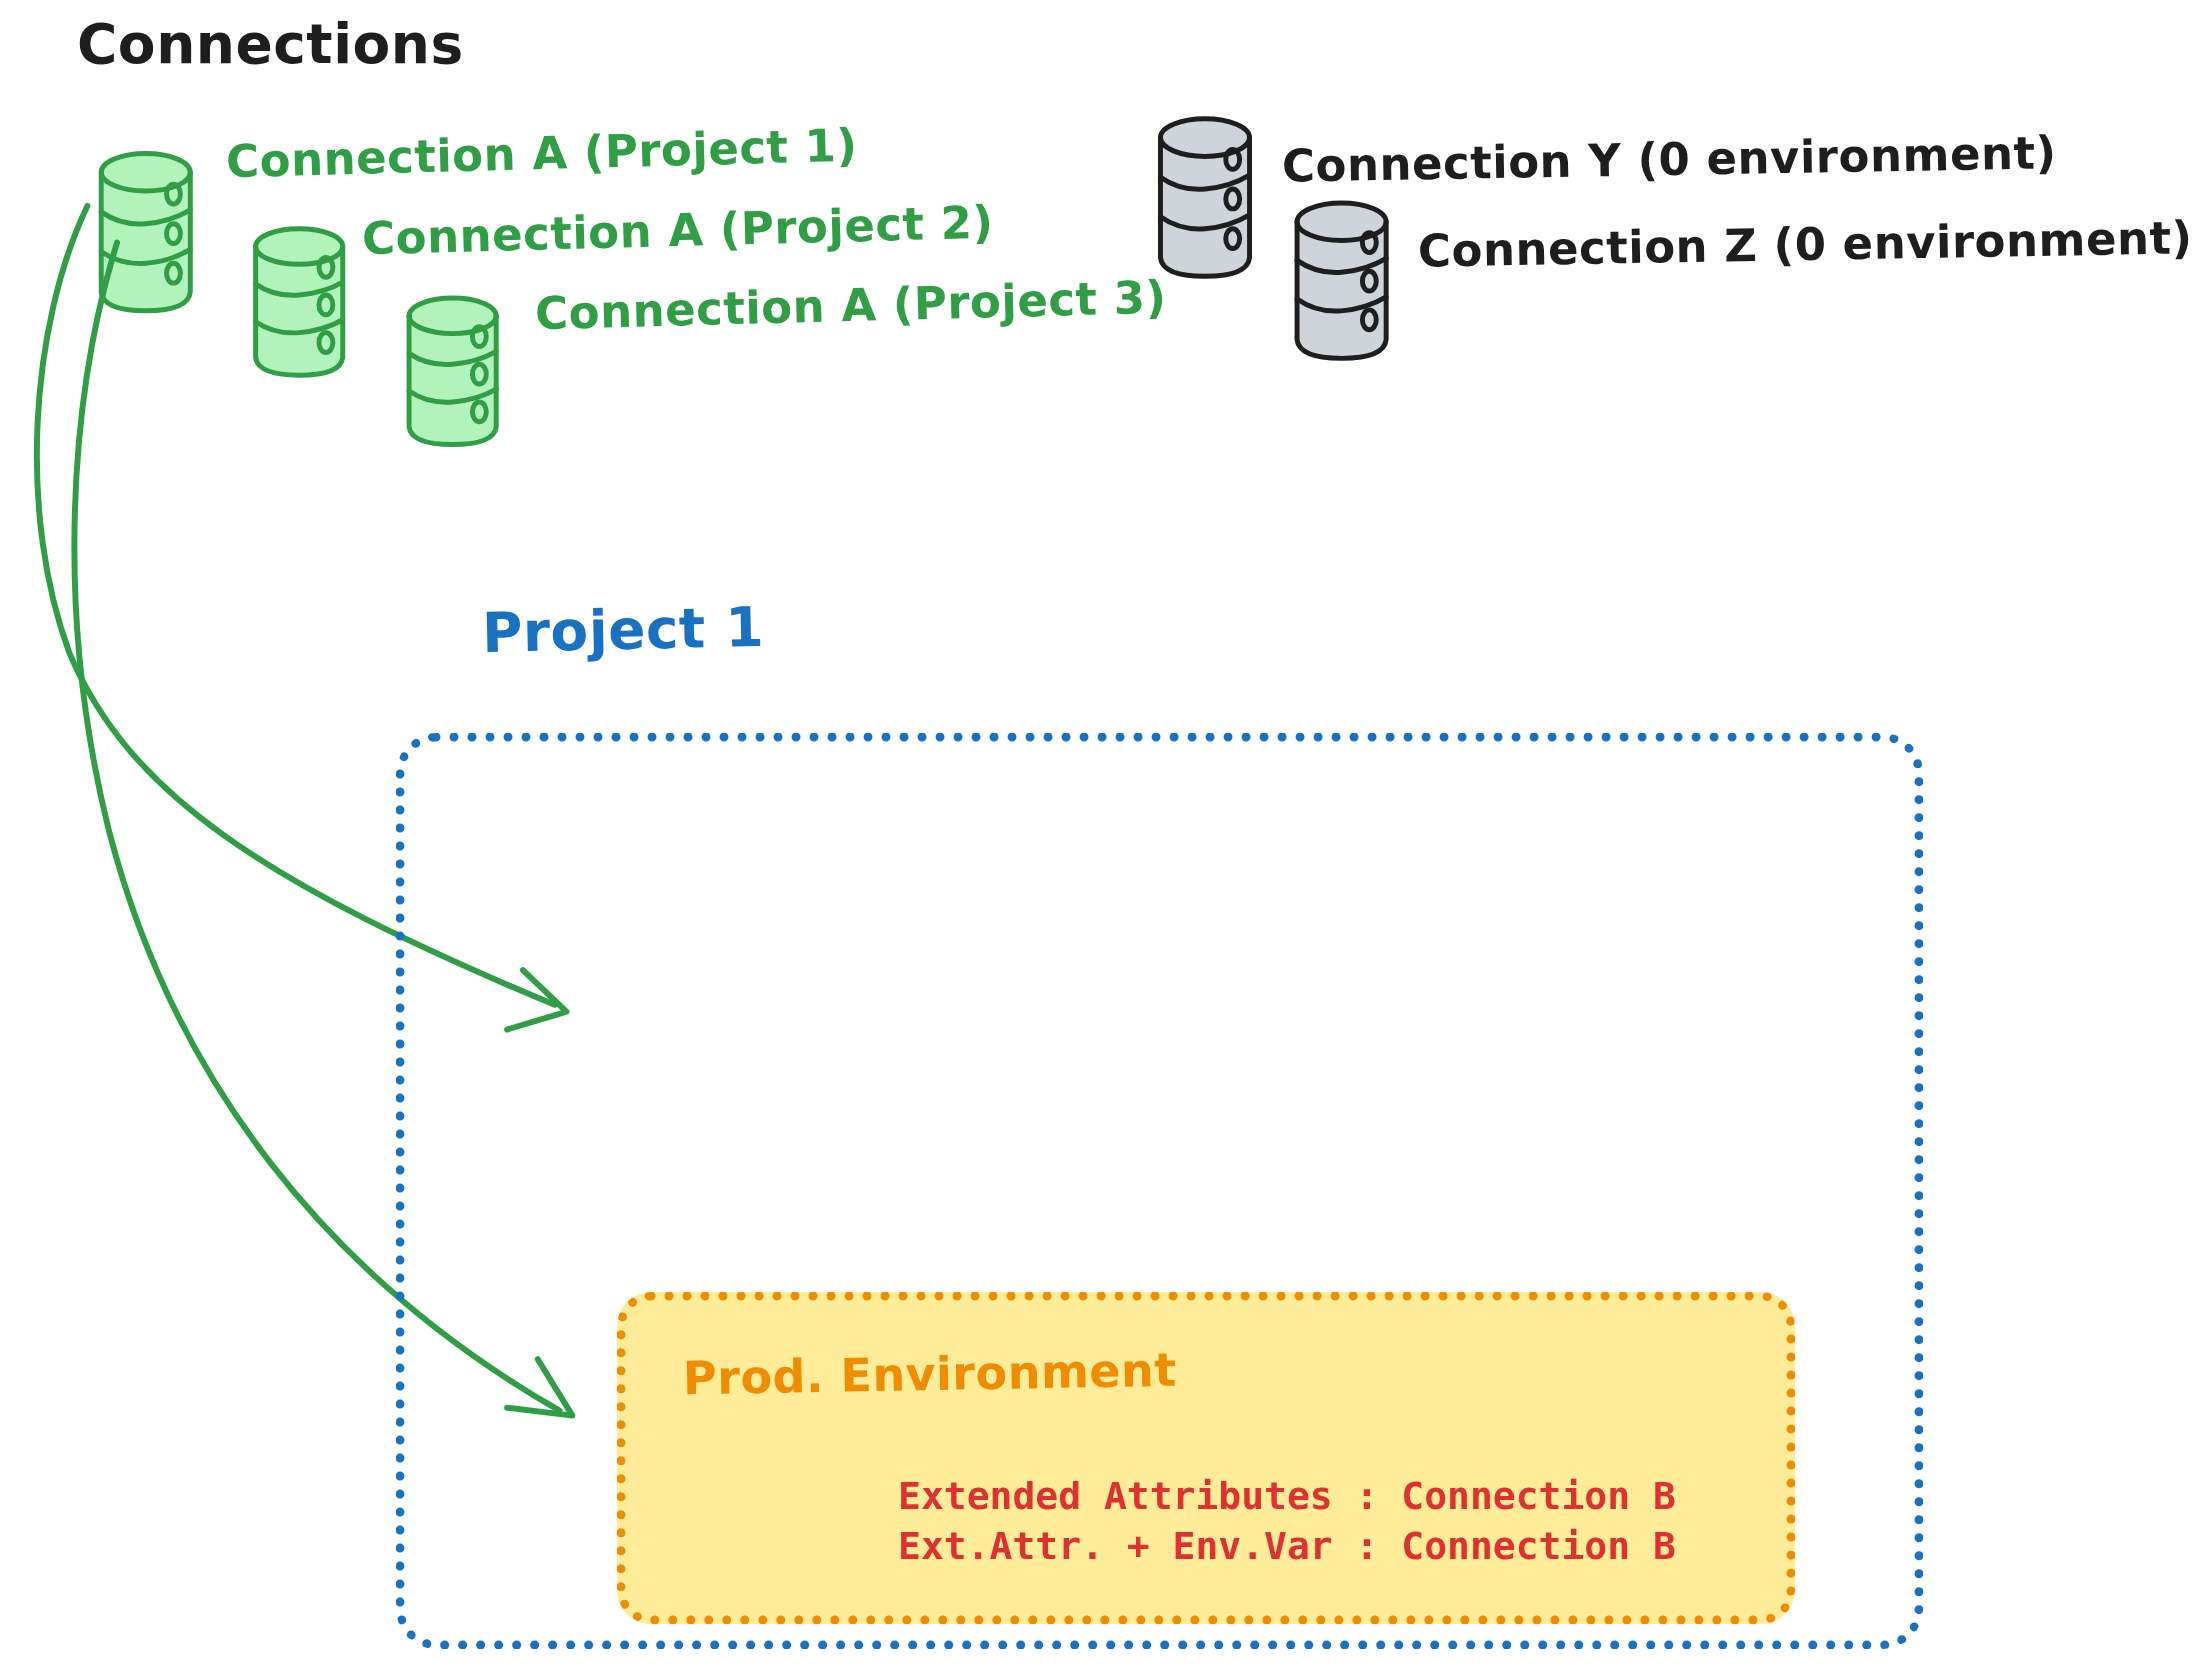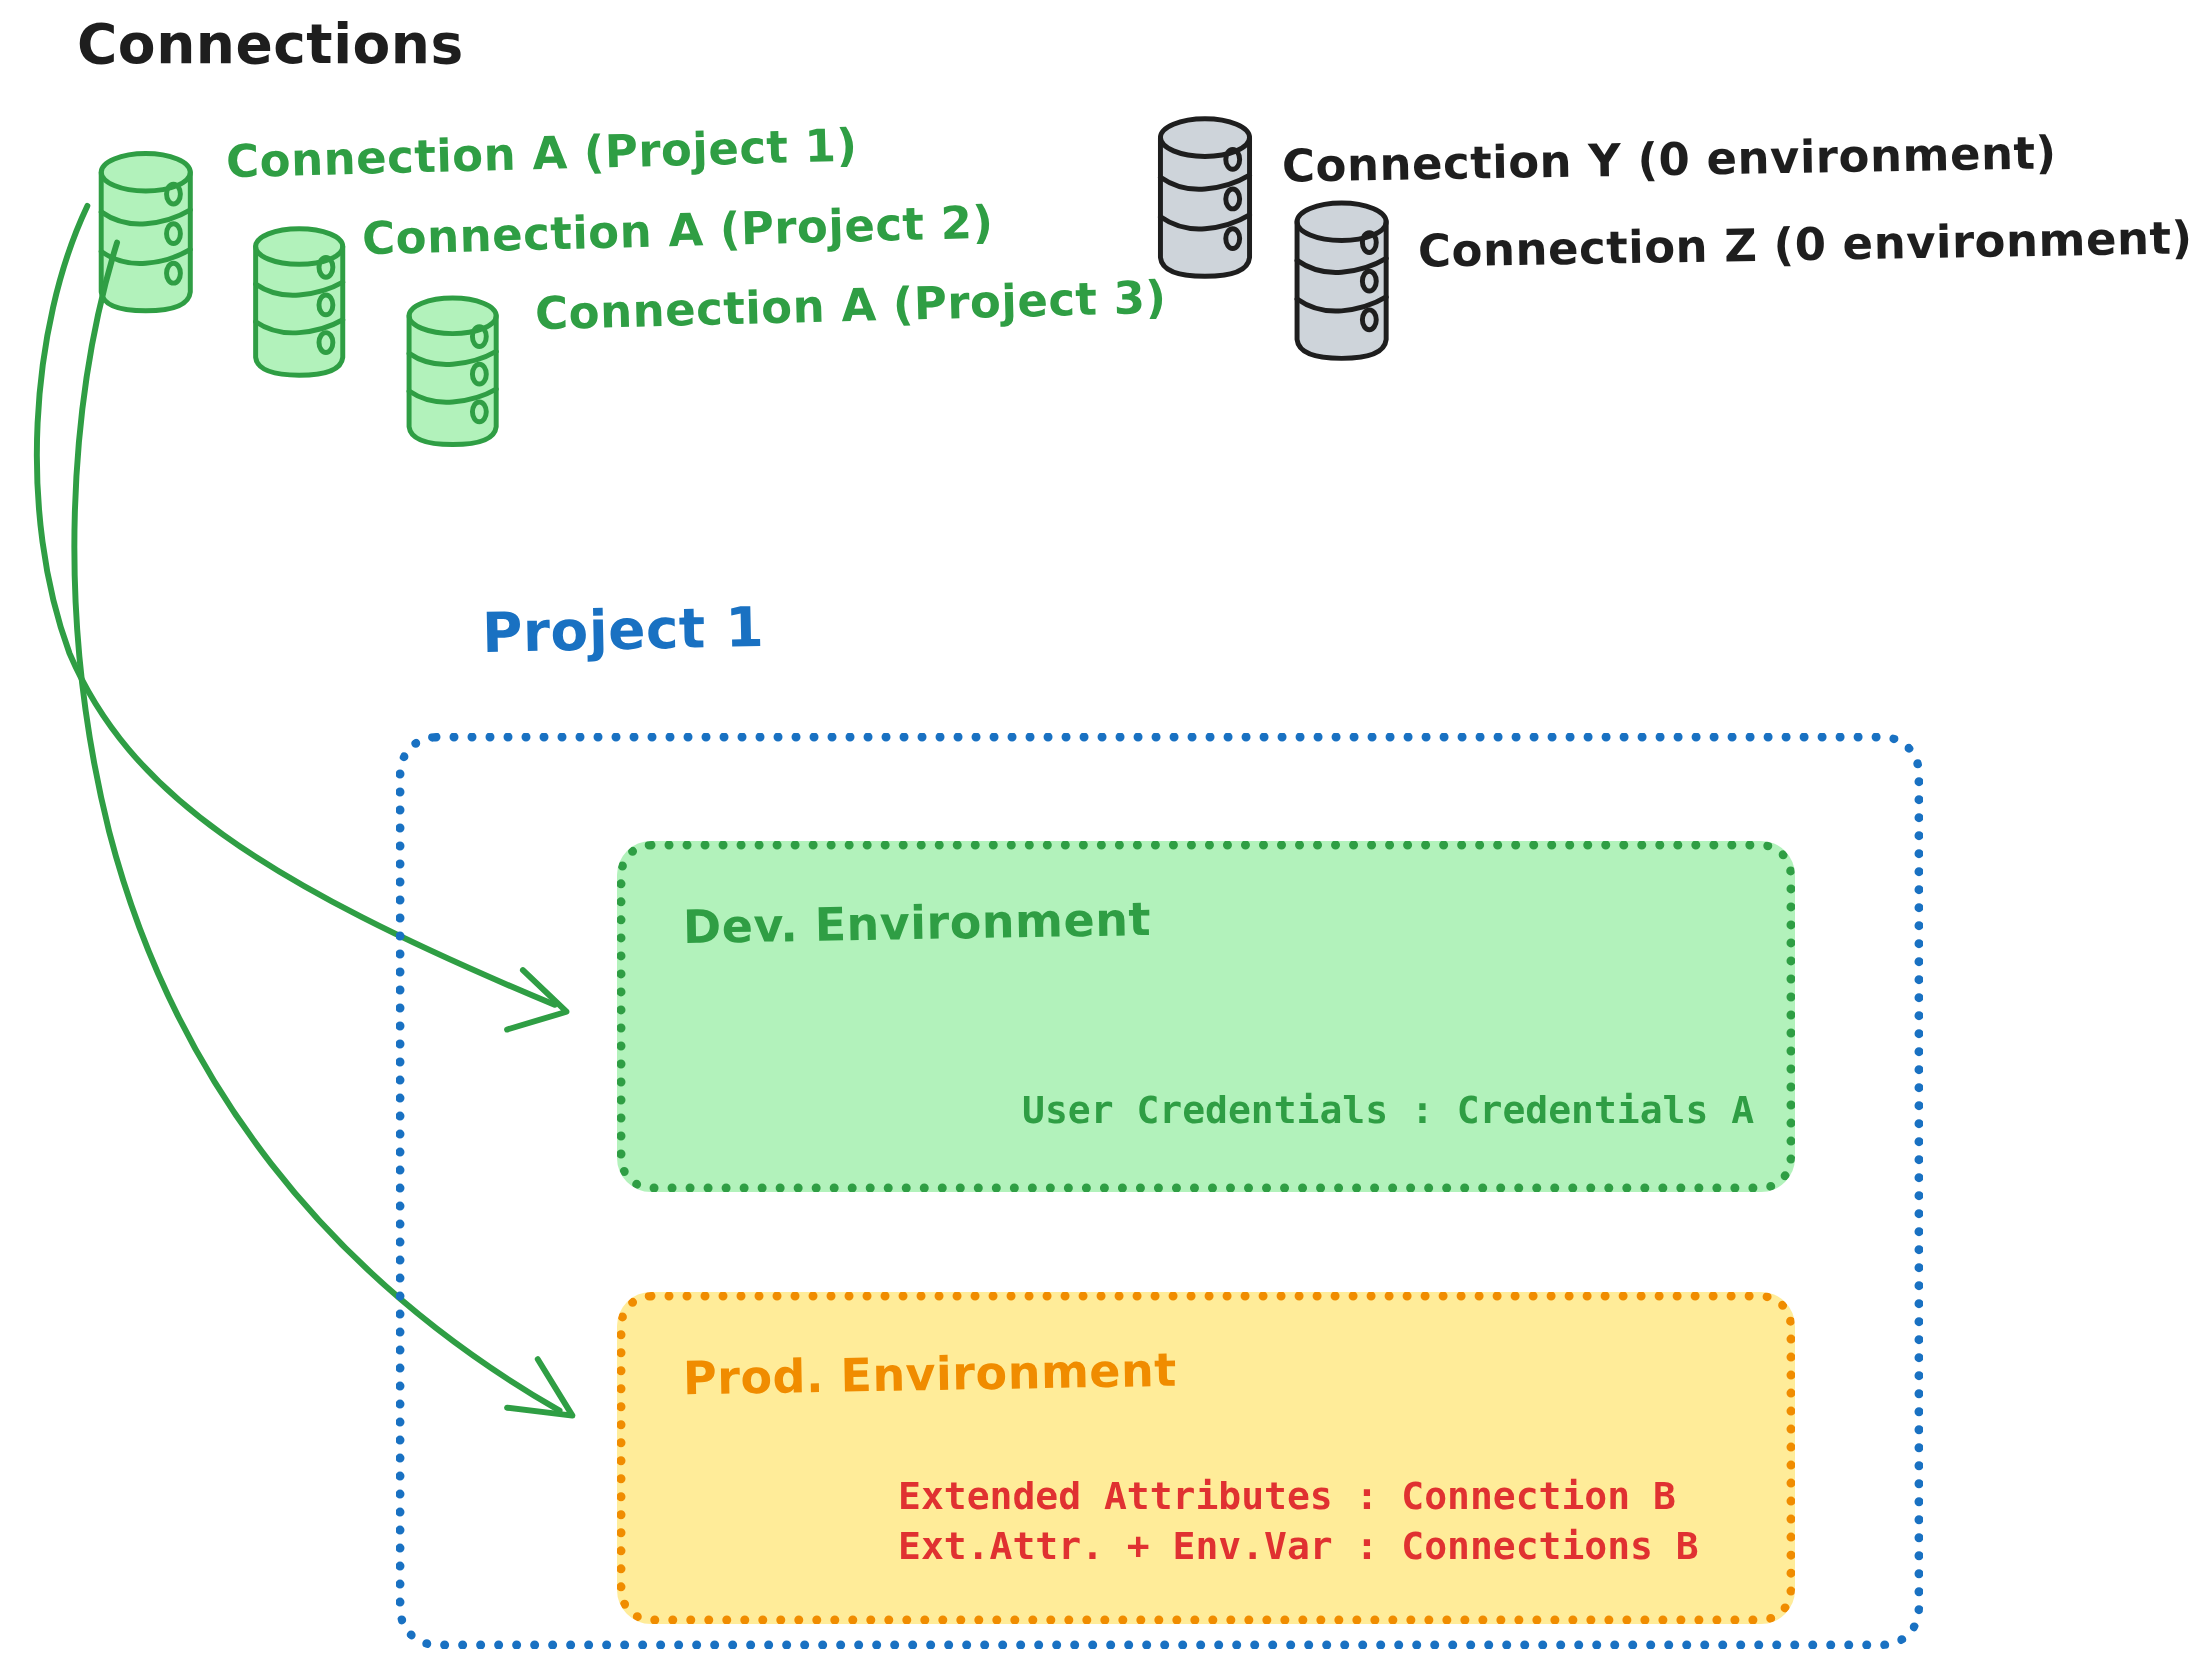--- a/index.html
+++ b/index.html
@@ -235,27 +235,23 @@
   <div class="hand conn-label conn-green lbl-a2">Connection A (Project 2)</div>
 
   <div class="hand conn-label conn-green lbl-a3">Connection A (Project 3)</div>
 
   <div class="hand conn-label conn-black lbl-y">Connection Y (0 environment)</div>
 
   <div class="hand conn-label conn-black lbl-z">Connection Z (0 environment)</div>
 
   <div class="project-box">
 
-    <div class="env-box dev-box" style="left:212px; top:99px;">
-      <div class="env-title dev-title">Dev. Environment</div>
-      <div class="cred-line dev-cred">User Credentials : Credentials A</div>
-    </div>
 
     <div class="env-box prod-box" style="left:212px; top:517px;margin-top:33px;">
       <div class="env-title prod-title">Prod. Environment</div>
       <div class="cred-line prod-cred-1">Extended Attributes : Connection B</div>
-      <div class="cred-line prod-cred-2">Ext.Attr. + Env.Var : Connections B</div>
+      <div class="cred-line prod-cred-2">Ext.Attr. + Env.Var : Connection B</div>
     </div>
 
   </div>
 
 </div>
 
 
 </body></html>

